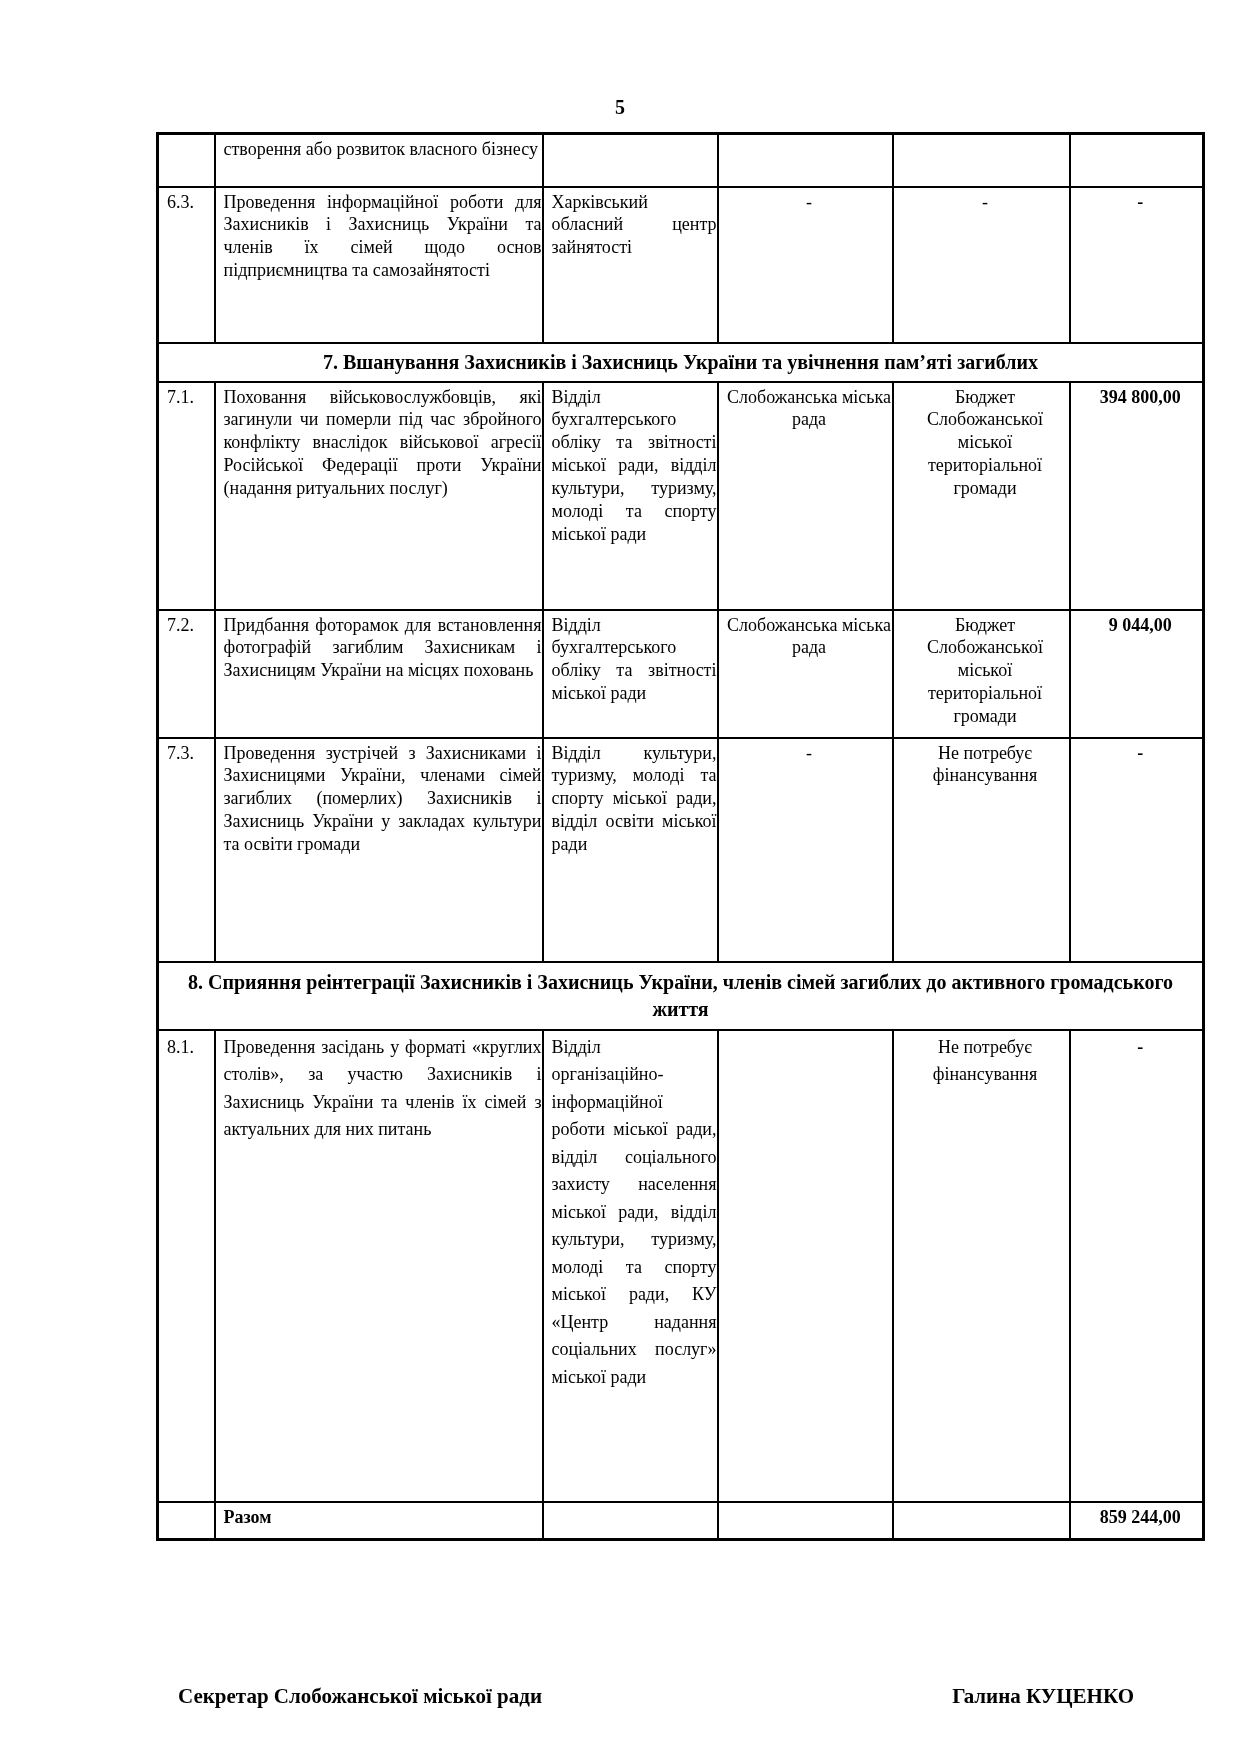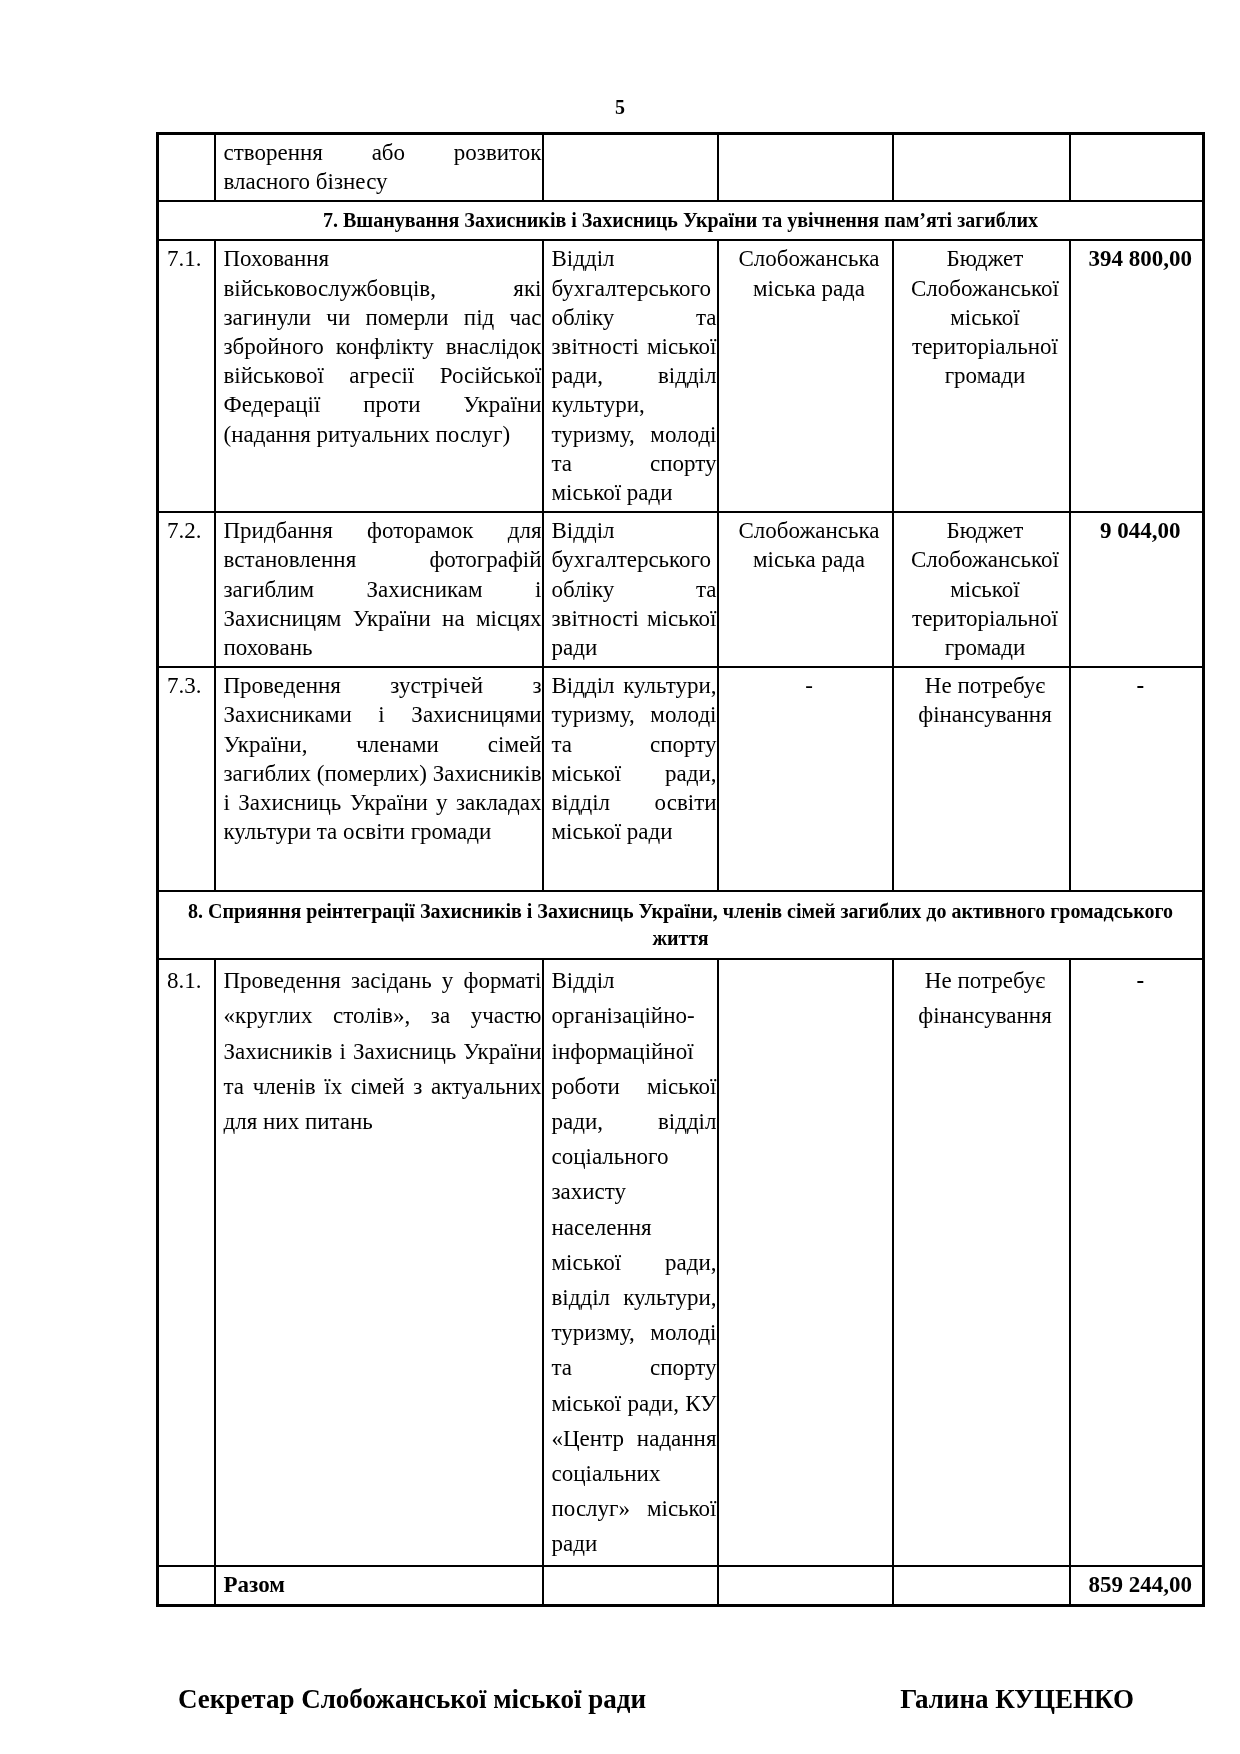--- a/index.html
+++ b/index.html
@@ -27,21 +27,21 @@
     top: 132px;
     width: 1046px;
     border-collapse: collapse;
     table-layout: fixed;
     border: 3px solid #000;
   }
   table.measures td {
     border: 2px solid #000;
     vertical-align: top;
     padding: 3px 0 4px 8px;
-    font-size: 23px;
+    font-size: 18px;
     line-height: 1.27;
     overflow-wrap: break-word;
   }
   td.c-num   { text-align: left; padding-left: 5px; padding-right: 2px; }
   td.c-act   { text-align: justify; }
   td.c-exec  { text-align: justify; }
   td.c-resp  { text-align: center; }
   td.c-src   { text-align: center; }
   td.c-amt   { text-align: center; font-weight: bold; }
   tr.section-row td {
@@ -64,21 +64,21 @@
   tr.row-81 td    { line-height: 1.53; }
   tr.row-total    { height: 38px;  }
   tr.row-total td.c-act { font-weight: bold; text-align: left; }
   .footer {
     position: absolute;
     top: 1684px;
     left: 178px;
     width: 956px;
     display: flex;
     justify-content: space-between;
-    font-size: 27px;
+    font-size: 21px;
     font-weight: bold;
   }
 </style>
 </head>
 <body>
 
 <div class="page">
 
   <div class="page-number">5</div>
 
@@ -95,20 +95,28 @@
 
       <tr class="row-partial">
         <td class="c-num"></td>
         <td class="c-act">створення або розвиток власного бізнесу</td>
         <td class="c-exec"></td>
         <td class="c-resp"></td>
         <td class="c-src"></td>
         <td class="c-amt"></td>
       </tr>
 
+      <tr class="row-63">
+        <td class="c-num">6.3.</td>
+        <td class="c-act">Проведення інформаційної роботи для Захисників і Захисниць України та членів їх сімей щодо основ підприємництва та самозайнятості</td>
+        <td class="c-exec">Харківський обласний центр зайнятості</td>
+        <td class="c-resp">-</td>
+        <td class="c-src">-</td>
+        <td class="c-amt">-</td>
+      </tr>
 
       <tr class="section-row section-7">
         <td colspan="6">7. Вшанування Захисників і Захисниць України та увічнення пам’яті загиблих</td>
       </tr>
 
       <tr class="row-71">
         <td class="c-num">7.1.</td>
         <td class="c-act">Поховання військовослужбовців, які загинули чи померли під час збройного конфлікту внаслідок військової агресії Російської Федерації проти України (надання ритуальних послуг)</td>
         <td class="c-exec">Відділ бухгалтерського обліку та звітності міської ради, відділ культури, туризму, молоді та спорту міської ради</td>
         <td class="c-resp">Слобожанська міська рада</td>

